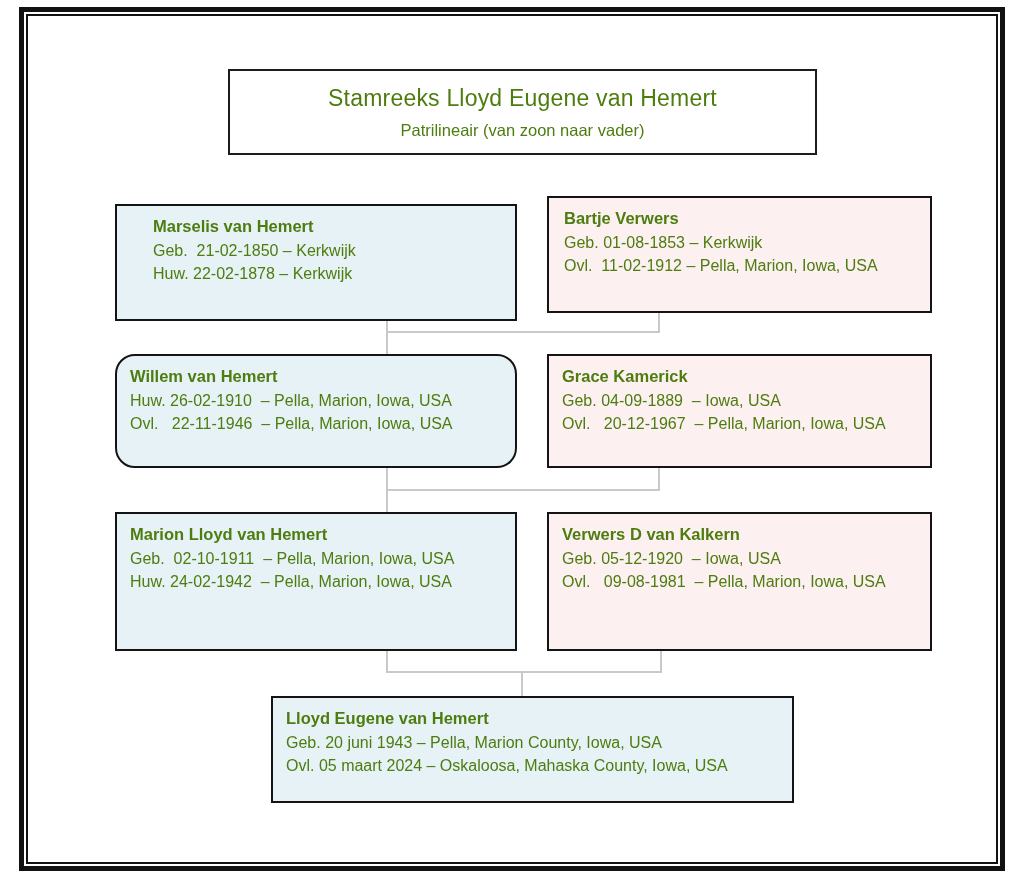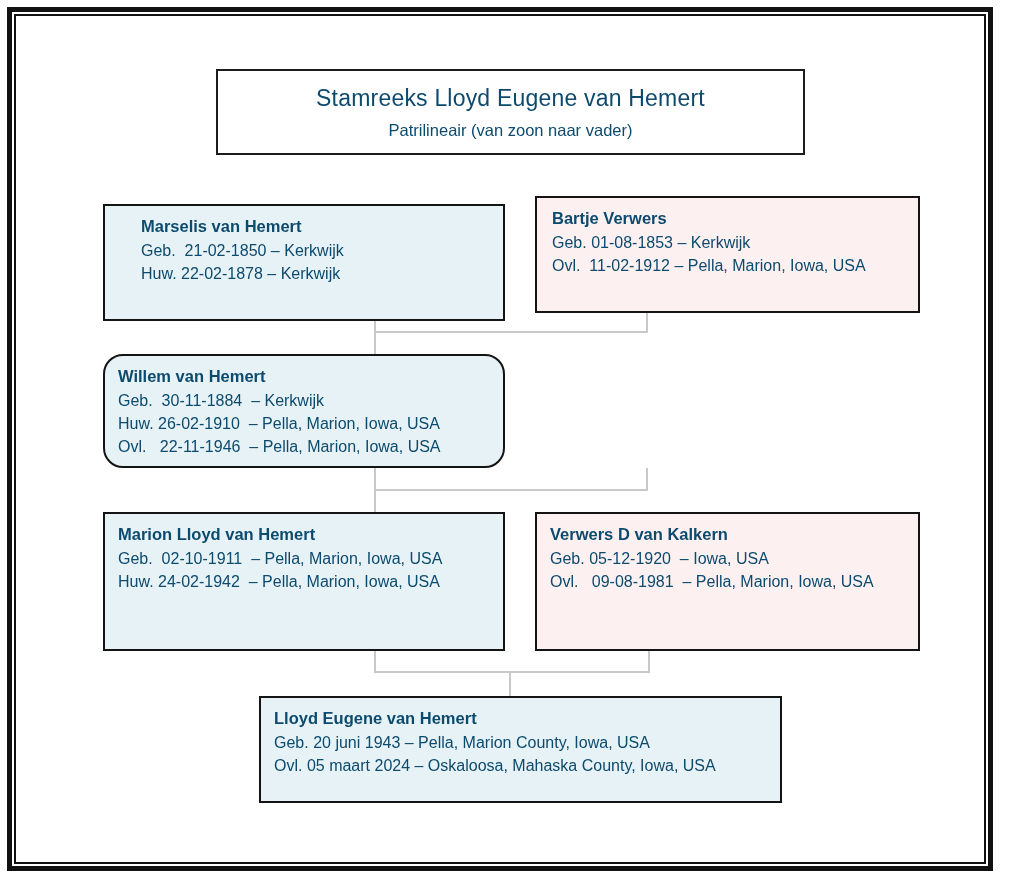--- a/index.html
+++ b/index.html
@@ -2,22 +2,23 @@
 <html><head>
 <meta charset="utf-8">
 <style>
   html, body { margin: 0; padding: 0; background: #ffffff; }
   .stage {
     position: relative;
     width: 1000px;
     height: 878px;
     background: #ffffff;
     font-family: "Liberation Sans", sans-serif;
-    color: #0c4a6e;
+    color: #4d7c0f;
     overflow: hidden;
+    margin-left: 12px;
   }
   .frame-outer {
     position: absolute;
     left: 7px; top: 7px; right: 7px; bottom: 7px;
     border: 5px solid #121212;
   }
   .frame-inner {
     position: absolute;
     left: 2px; top: 2px; right: 2px; bottom: 2px;
     border: 2px solid #121212;
@@ -100,23 +101,27 @@
     <div class="pline">Huw. 22-02-1878 – Kerkwijk</div>
   </div>
   <div class="pbox box2" style="background-color: rgb(253, 240, 240);">
     <div class="pname">Bartje Verwers</div>
     <div class="pline">Geb. 01-08-1853 – Kerkwijk</div>
     <div class="pline">Ovl.  11-02-1912 – Pella, Marion, Iowa, USA</div>
   </div>
 
   <div class="pbox box3" style="background-color: rgb(230, 242, 245); border-radius: 20px;">
     <div class="pname">Willem van Hemert</div>
-    <div class="pline">Geb.  30-11-1884  – Kerkwijk</div>
     <div class="pline">Huw. 26-02-1910  – Pella, Marion, Iowa, USA</div>
     <div class="pline">Ovl.   22-11-1946  – Pella, Marion, Iowa, USA</div>
+  </div>
+  <div class="pbox box4" style="background-color: rgb(253, 240, 240);">
+    <div class="pname">Grace Kamerick</div>
+    <div class="pline">Geb. 04-09-1889  – Iowa, USA</div>
+    <div class="pline">Ovl.   20-12-1967  – Pella, Marion, Iowa, USA</div>
   </div>
 
   <div class="pbox box5" style="background-color: rgb(230, 242, 245);">
     <div class="pname">Marion Lloyd van Hemert</div>
     <div class="pline">Geb.  02-10-1911  – Pella, Marion, Iowa, USA</div>
     <div class="pline">Huw. 24-02-1942  – Pella, Marion, Iowa, USA</div>
   </div>
   <div class="pbox box6" style="background-color: rgb(253, 240, 240);">
     <div class="pname">Verwers D van Kalkern</div>
     <div class="pline">Geb. 05-12-1920  – Iowa, USA</div>

